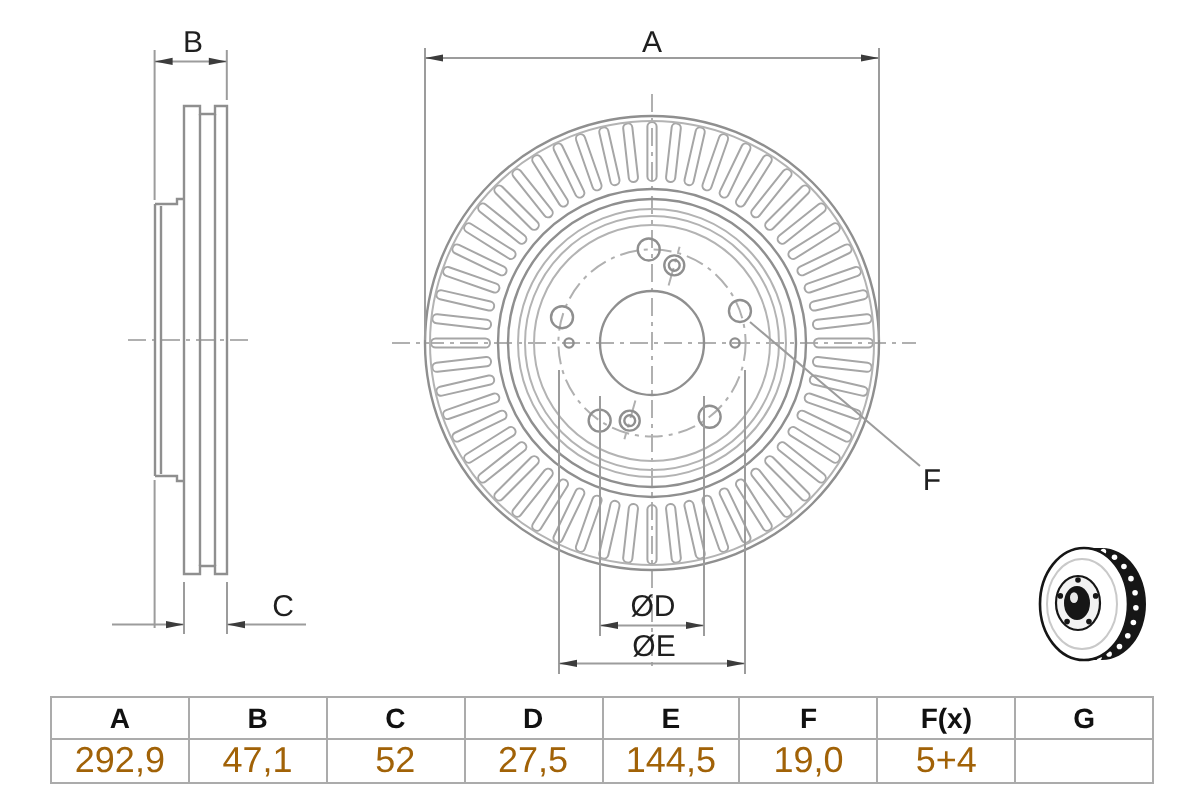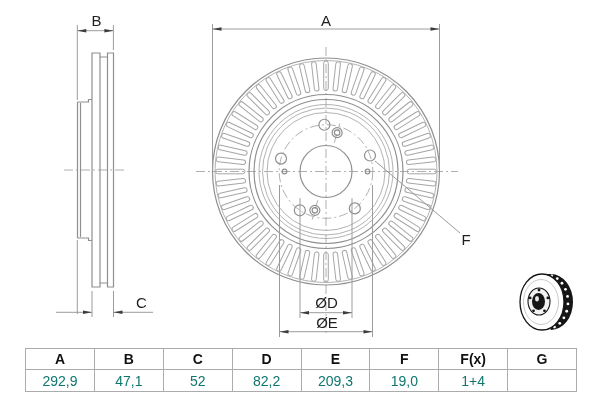--- a/index.html
+++ b/index.html
@@ -15,21 +15,21 @@
   .ext  { stroke:#9c9c9c; stroke-width:1; fill:none; }
   .dim  { stroke:#9c9c9c; stroke-width:1; fill:none; }
   .arr  { fill:#3c3c3c; stroke:none; }
   .lbl  { font-size:15px; fill:#1f1f1f; text-anchor:middle; }
   table.dims {
     position:absolute; left:25px; top:348px; width:552px;
     border-collapse:collapse; table-layout:fixed;
   }
   table.dims td { border:1px solid #ababab; text-align:center; vertical-align:middle; padding:0; }
   table.dims .hd { font-weight:bold; font-size:14px; height:20px; color:#111; }
-  table.dims .vl { font-size:14px; height:21px; color:#0f766e; }
+  table.dims .vl { font-size:18px; height:21px; color:#a16207; }
 </style>
 </head>
 <body>
 
 <div>
 
 <svg width="600" height="345" viewBox="0 0 600 345">
 
   <g>
     <line class="cl" x1="64" y1="170" x2="124" y2="170"></line>
@@ -222,22 +222,22 @@
       <td class="hd">D</td>
       <td class="hd">E</td>
       <td class="hd">F</td>
       <td class="hd">F(x)</td>
       <td class="hd">G</td>
     </tr>
     <tr>
       <td class="vl">292,9</td>
       <td class="vl">47,1</td>
       <td class="vl">52</td>
-      <td class="vl">82,2</td>
-      <td class="vl">209,3</td>
+      <td class="vl">27,5</td>
+      <td class="vl">144,5</td>
       <td class="vl">19,0</td>
-      <td class="vl">1+4</td>
+      <td class="vl">5+4</td>
       <td class="vl"></td>
     </tr>
   </tbody>
 </table>
 
 </div>
 
 </body></html>

